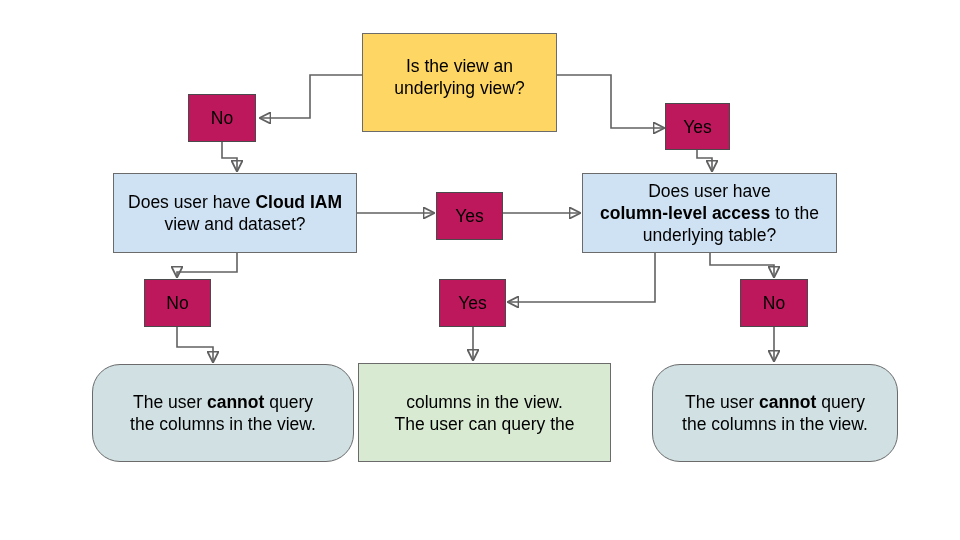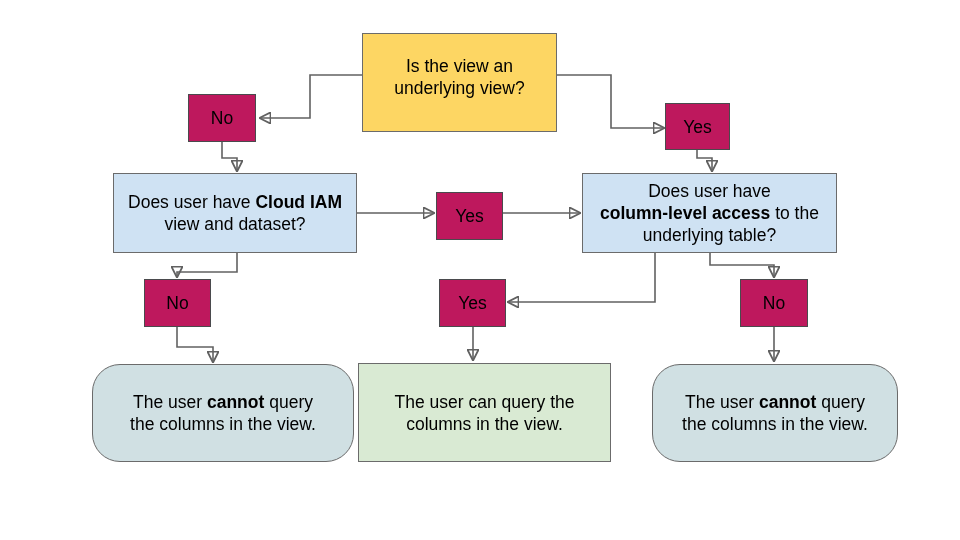--- a/index.html
+++ b/index.html
@@ -116,22 +116,22 @@
   <div class="node small-box" style="left:740px; top:279px; width:68px; height:48px;">
     <div class="line">No</div>
   </div>
 
   <div class="node fill-box cyan-box" style="left:92px; top:364px; width:262px; height:98px;">
     <div class="line"><span>The user </span><b>cannot</b><span> query</span></div>
     <div class="line">the columns in the view.</div>
   </div>
 
   <div class="node fill-box green-box" style="left:358px; top:363px; width:253px; height:99px;">
+    <div class="line">columns in the view.</div>
     <div class="line">The user can query the</div>
-    <div class="line">columns in the view.</div>
   </div>
 
   <div class="node fill-box cyan-box" style="left:652px; top:364px; width:246px; height:98px;">
     <div class="line"><span>The user </span><b>cannot</b><span> query</span></div>
     <div class="line">the columns in the view.</div>
   </div>
 
 </div>
 
 </body></html>

